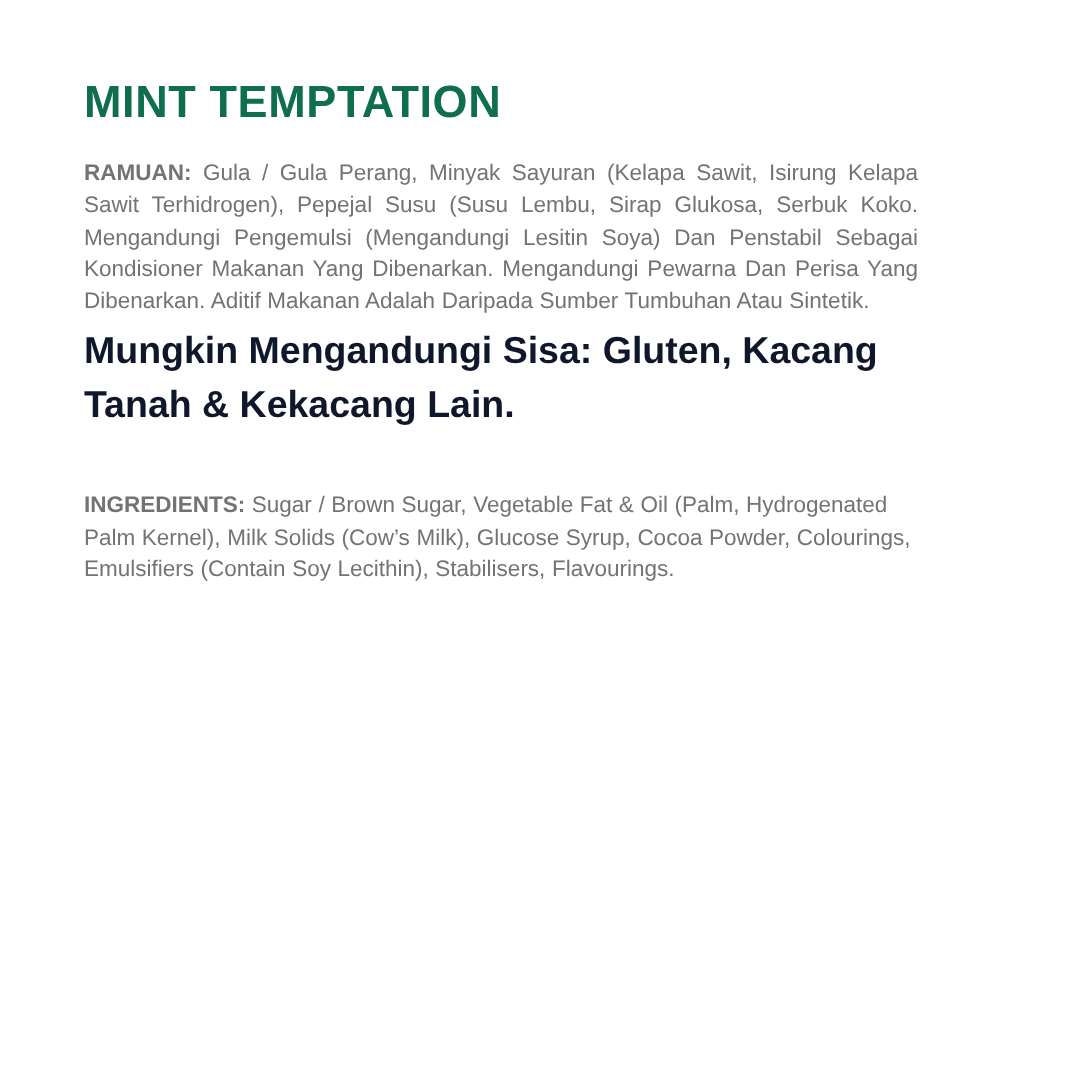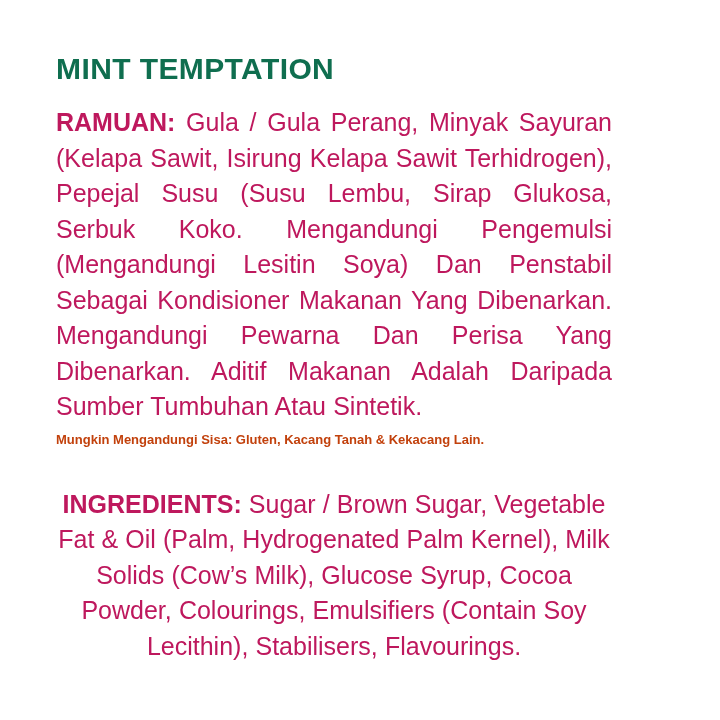--- a/index.html
+++ b/index.html
@@ -26,46 +26,46 @@
     font-weight: 700;
     letter-spacing: 0.4px;
     color: #0f6e4f;
     margin: 0 0 20px 0;
     line-height: 1.1;
   }
   .block {
     margin-bottom: 4px;
   }
   .paragraph {
-    font-size: 25px;
+    font-size: 15px;
     line-height: 1.42;
-    color: #be185d;
+    color: #737373;
     margin: 0 0 6px 0;
     text-align: justify;
     text-justify: inter-word;
     word-spacing: 0.2px;
   }
   .paragraph .lead {
     font-weight: 700;
   }
   .note {
-    font-size: 13px;
+    font-size: 25px;
     line-height: 1.42;
     font-weight: 700;
-    color: #c2410c;
+    color: #0f172a;
     margin: 0;
   }
   .gap {
     height: 34px;
   }
   .ms-block .paragraph {
     text-align: justify;
   }
   .en-block .paragraph {
-    text-align: center;
+    text-align: left;
   }
 </style>
 </head>
 <body>
 
 <div class="page">
 
   <h1 class="product-title">MINT TEMPTATION</h1>
 
   <div class="block ms-block">

